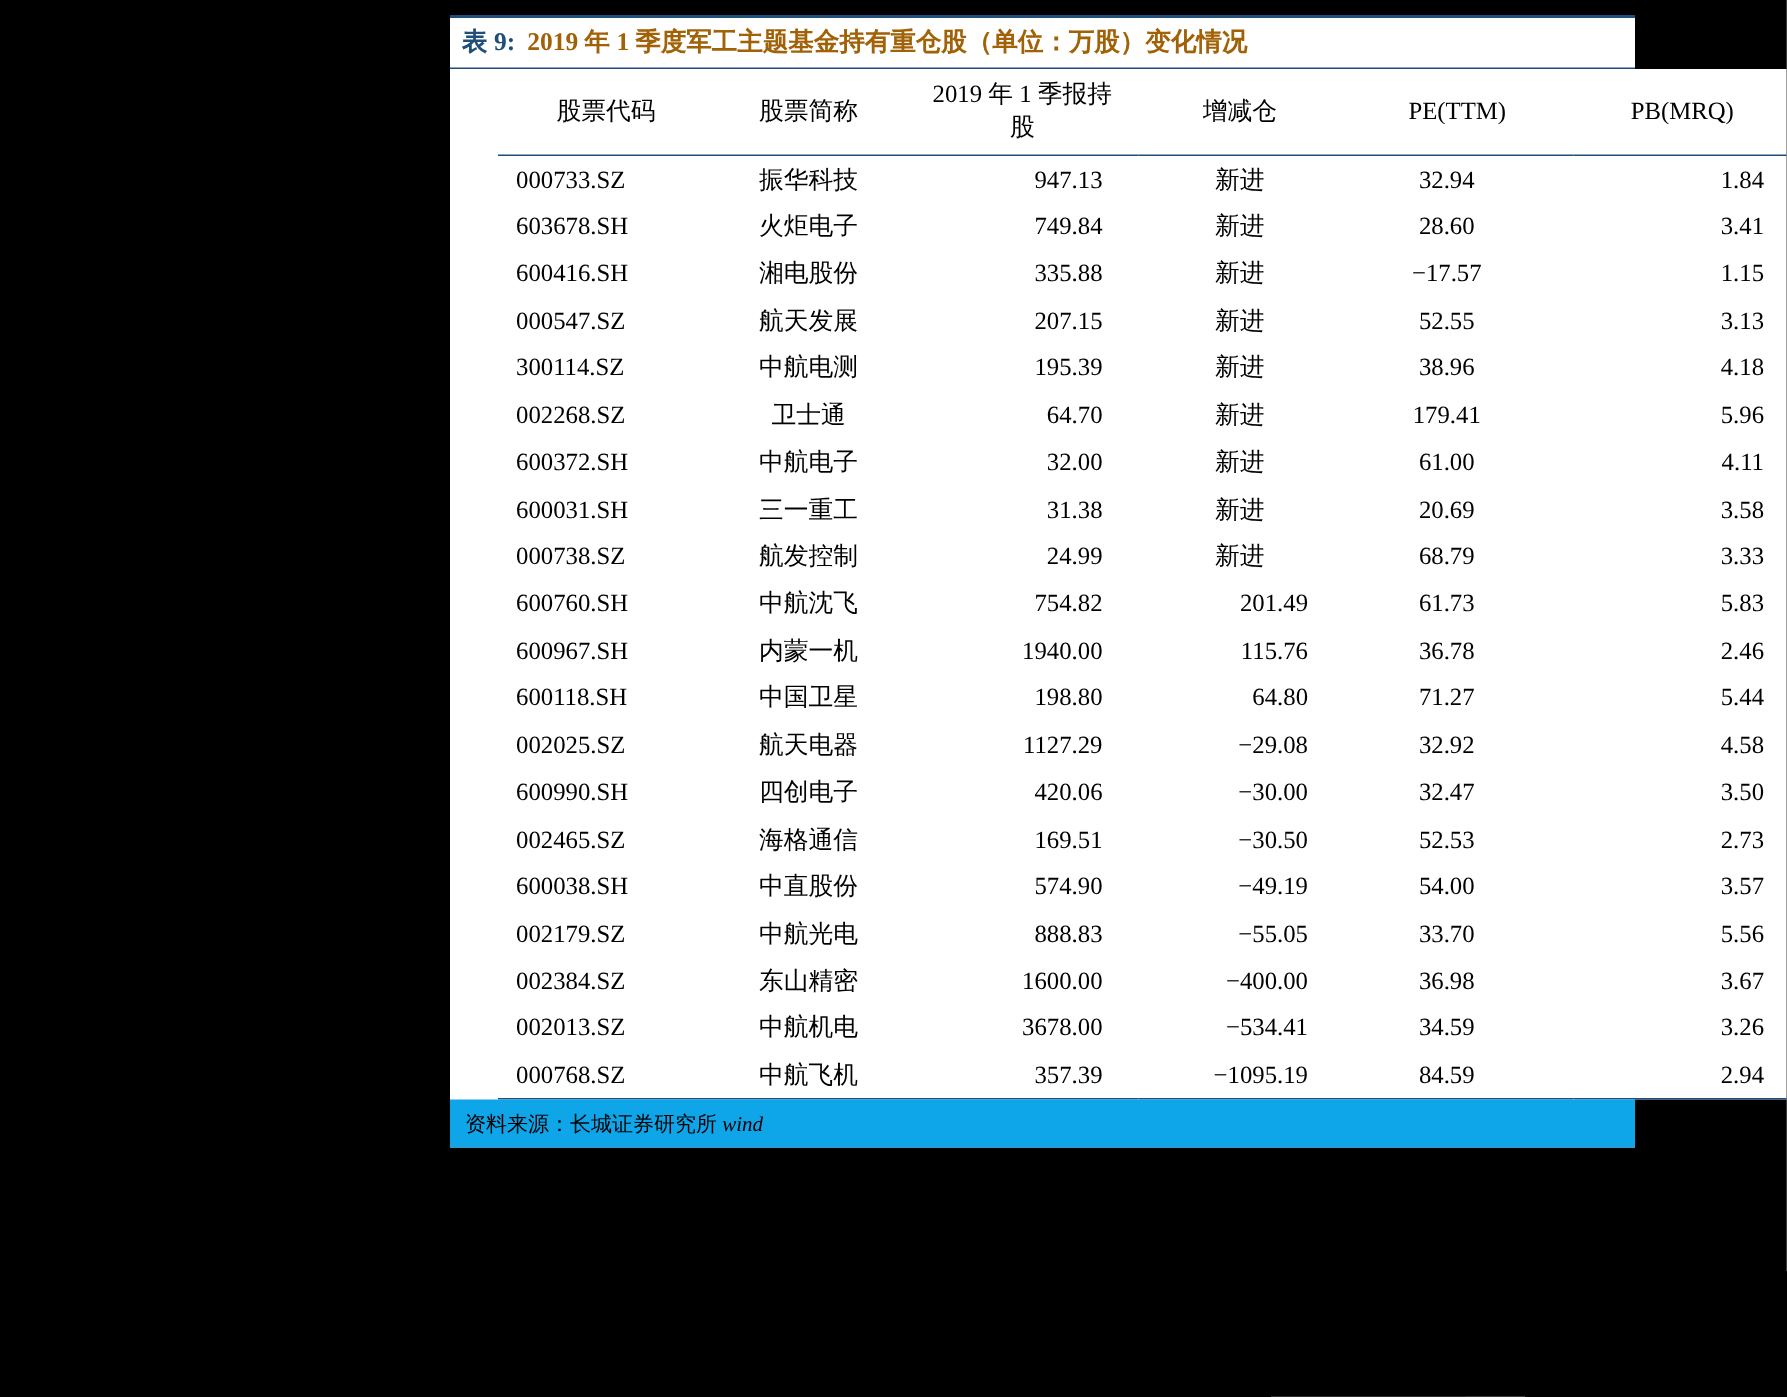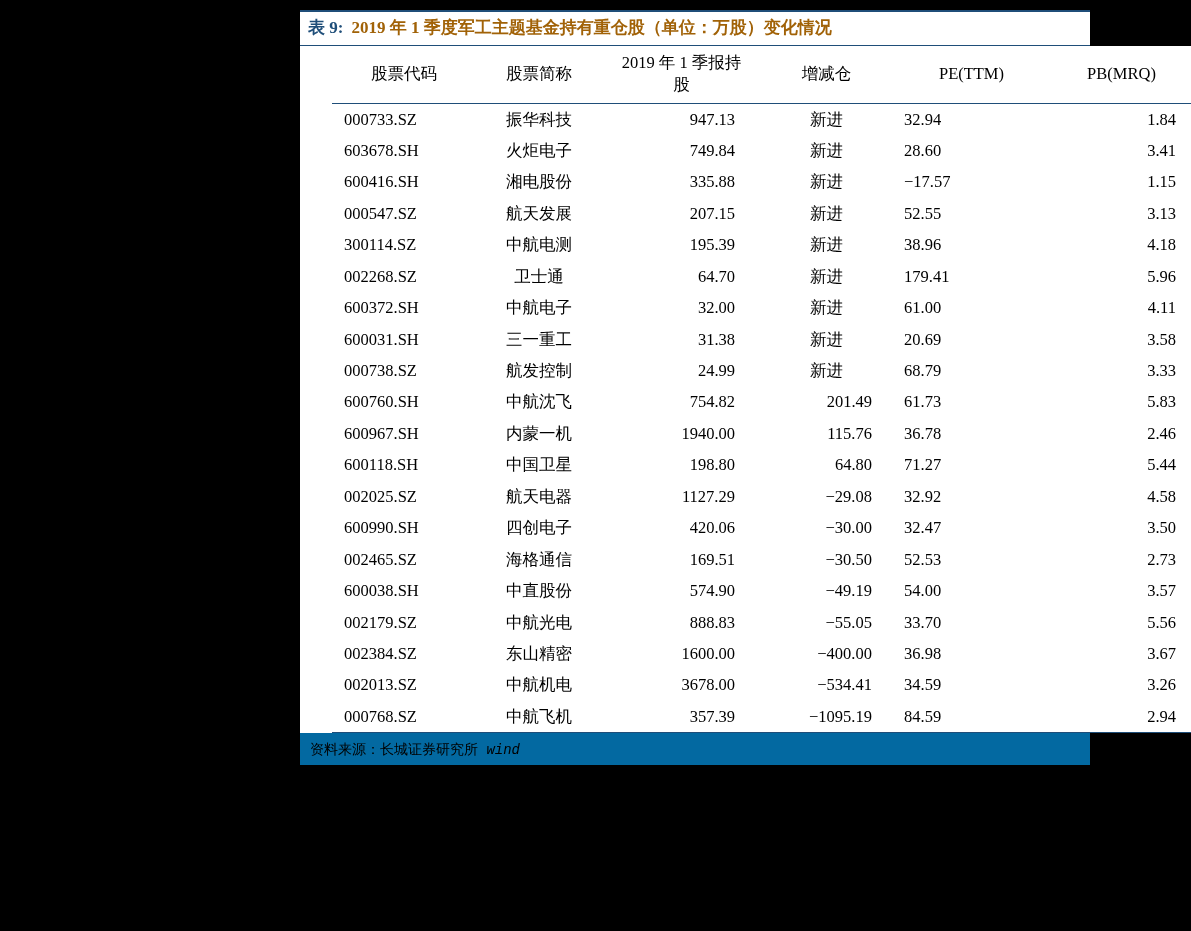--- a/index.html
+++ b/index.html
@@ -70,34 +70,34 @@
     font-size: 16.5px;
     color: #000000;
     padding: 5px 10px;
     line-height: 1.3;
     vertical-align: middle;
   }
   .c-code { text-align: left; width: 120px; padding-left: 12px !important;}
   .c-name { text-align: center; width: 110px; }
   .c-hold { text-align: right; width: 135px; padding-right: 24px !important;}
   .c-chg  { text-align: right; width: 115px; padding-right: 22px !important;}
-  .c-pe   { text-align: left; width: 135px; padding-right: 24px !important;}
+  .c-pe   { text-align: center; width: 135px; padding-right: 24px !important;}
   .c-pb   { text-align: right; width: 125px; padding-right: 18px !important;}
   th.c-chg, th.c-hold, th.c-pe, th.c-pb { text-align: center; padding-right: 10px !important;}
   th.c-code, th.c-name { text-align: center; }
   .chg-center { text-align: center; padding-right: 10px !important;}
   tbody tr:last-child td {
     border-bottom: 1.5px solid #1f4e79;
   }
   .source {
-    font-family: Liberation Mono, monospace;
+    font-family: Liberation Serif, serif;
     font-size: 14px;
     color: #000000;
     padding: 8px 0 6px 10px;
-    background: #0369a1;
+    background: #0ea5e9;
   }
   .source .src-label { }
   .source .src-val { font-style: italic; }
 </style>
 </head>
 <body>
 
 <div class="page">
   <div class="table-wrap">
 

